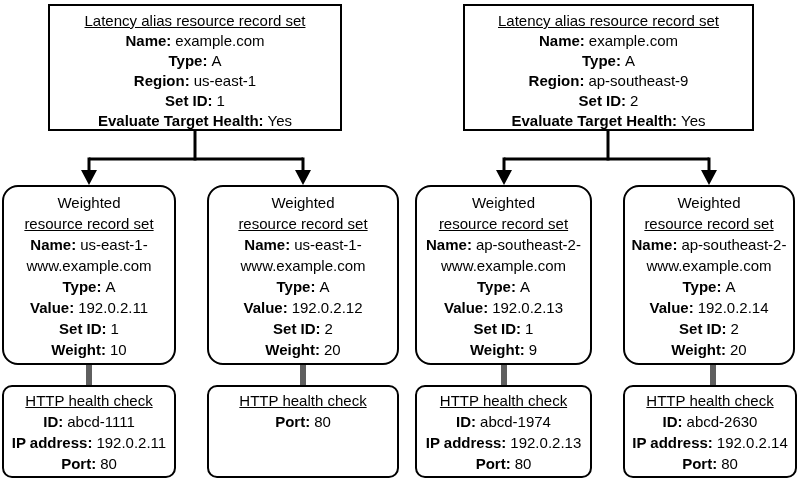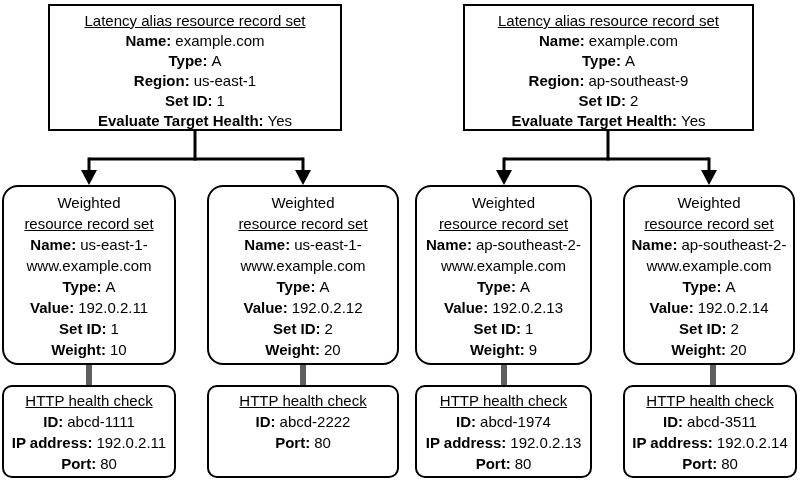--- a/index.html
+++ b/index.html
@@ -115,31 +115,30 @@
 
   <div class="box health" style="left:2px;top:385px;width:174px;height:93px;">
     <div class="line title">HTTP health check</div>
     <div class="line"><span class="lbl">ID:</span><span class="val">abcd-1111</span></div>
     <div class="line"><span class="lbl">IP address:</span><span class="val">192.0.2.11</span></div>
     <div class="line"><span class="lbl">Port:</span><span class="val">80</span></div>
   </div>
 
   <div class="box health" style="left:207px;top:385px;width:192px;height:93px;">
     <div class="line title">HTTP health check</div>
-    <div class="line"><span class="lbl">ID:</span><span class="val">abcd-2222</span></div>
     <div class="line"><span class="lbl">Port:</span><span class="val">80</span></div>
   </div>
 
   <div class="box health" style="left:415px;top:385px;width:177px;height:93px;">
     <div class="line title">HTTP health check</div>
     <div class="line"><span class="lbl">ID:</span><span class="val">abcd-1974</span></div>
     <div class="line"><span class="lbl">IP address:</span><span class="val">192.0.2.13</span></div>
     <div class="line"><span class="lbl">Port:</span><span class="val">80</span></div>
   </div>
 
   <div class="box health" style="left:623px;top:385px;width:174px;height:93px;">
     <div class="line title">HTTP health check</div>
-    <div class="line"><span class="lbl">ID:</span><span class="val">abcd-3511</span></div>
+    <div class="line"><span class="lbl">ID:</span><span class="val">abcd-2630</span></div>
     <div class="line"><span class="lbl">IP address:</span><span class="val">192.0.2.14</span></div>
     <div class="line"><span class="lbl">Port:</span><span class="val">80</span></div>
   </div>
 
 </div>
 
 </body></html>

